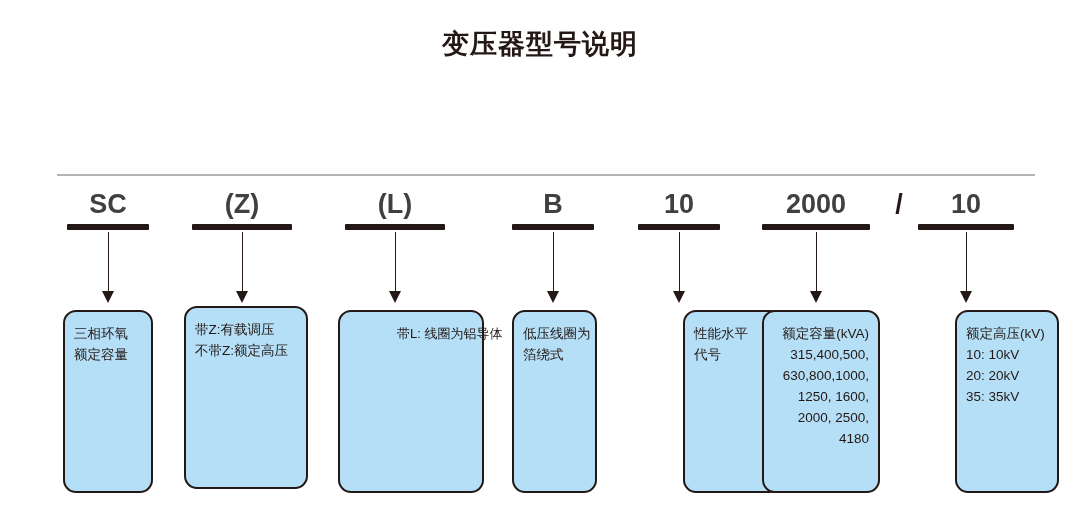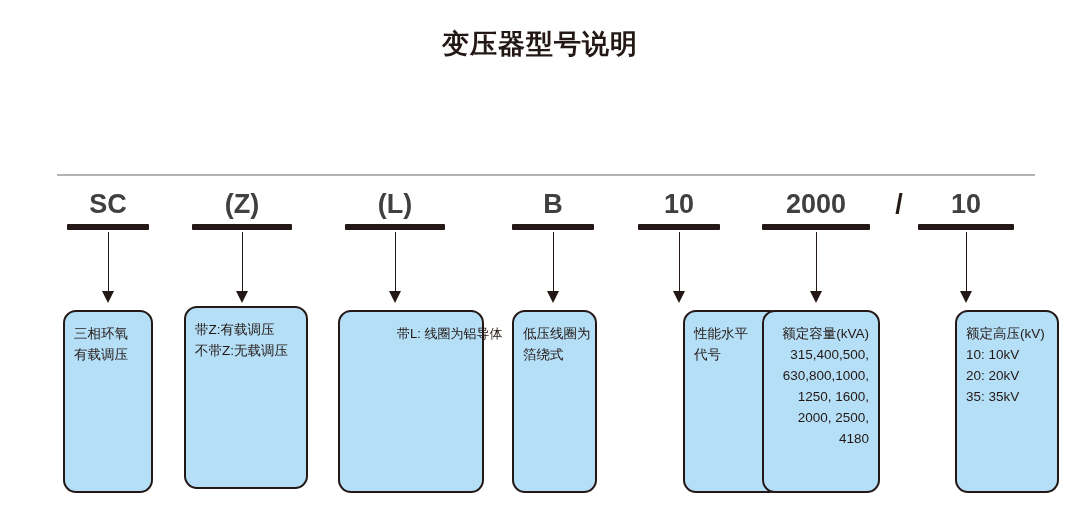--- a/index.html
+++ b/index.html
@@ -125,33 +125,33 @@
     <div class="code-group" style="left: 67px; width: 82px;">
       <div class="code-token">SC</div>
       <div class="code-underline"></div>
     </div>
     <div class="connector" style="left: 101.5px; top: 232px; height: 71px;">
       <div class="stem" style="height: 60px;"></div>
       <div class="head" style="top: 59px;"></div>
     </div>
     <div class="desc-box" style="left: 63px; top: 310px; width: 90px; height: 183px;">
       <div class="desc-line">三相环氧</div>
-      <div class="desc-line">有载调压</div>
+      <div class="desc-line">额定容量</div>
     </div>
     <div class="code-group" style="left: 192px; width: 100px;">
       <div class="code-token">(Z)</div>
       <div class="code-underline"></div>
     </div>
     <div class="connector" style="left: 235.5px; top: 232px; height: 71px;">
       <div class="stem" style="height: 60px;"></div>
       <div class="head" style="top: 59px;"></div>
     </div>
     <div class="desc-box" style="left: 184px; top: 306px; width: 124px; height: 183px;">
       <div class="desc-line">带Z:有载调压</div>
-      <div class="desc-line">不带Z:无载调压</div>
+      <div class="desc-line">不带Z:额定高压</div>
     </div>
     <div class="code-group" style="left: 345px; width: 100px;">
       <div class="code-token">(L)</div>
       <div class="code-underline"></div>
     </div>
     <div class="connector" style="left: 388.5px; top: 232px; height: 71px;">
       <div class="stem" style="height: 60px;"></div>
       <div class="head" style="top: 59px;"></div>
     </div>
     <div class="desc-box" style="left: 338px; top: 310px; width: 146px; height: 183px;">

